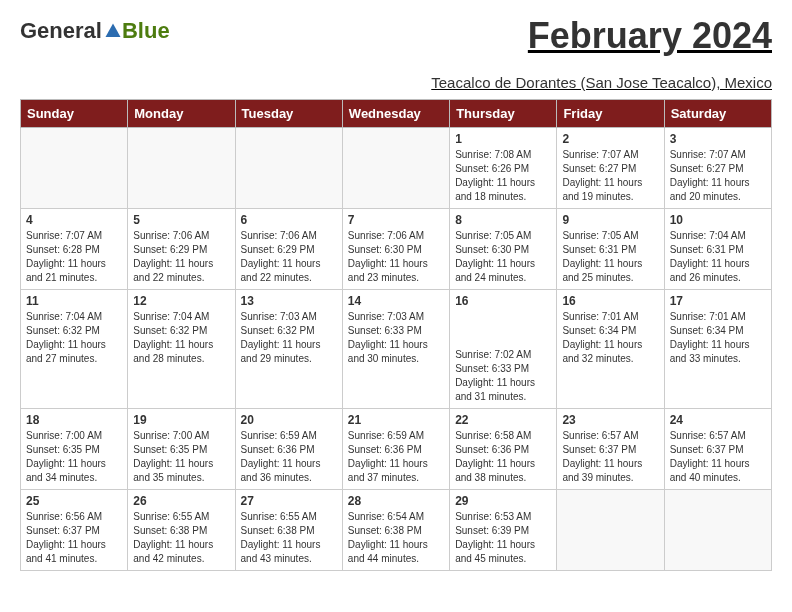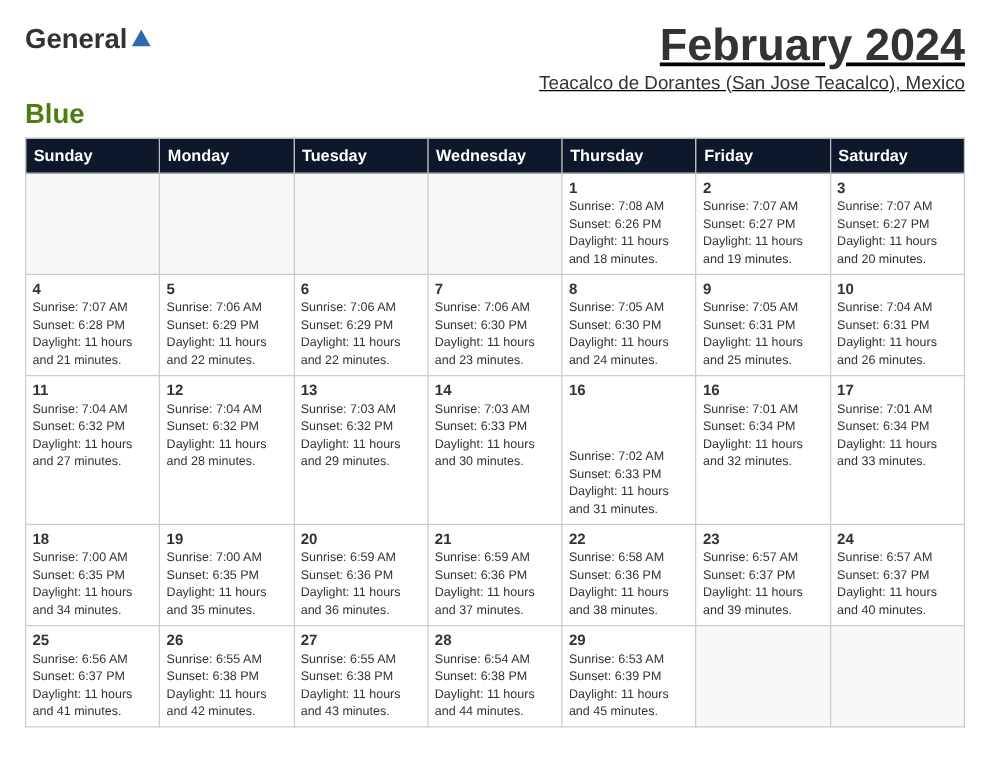--- a/index.html
+++ b/index.html
@@ -11,24 +11,23 @@
       padding: 16px 20px;
     }
     .header-area {
       display: flex;
       align-items: flex-start;
       justify-content: space-between;
       margin-bottom: 4px;
     }
     .logo {
       display: flex;
-      flex-direction: column;
-      align-items: flex-start;
+      flex-direction: row;
+      align-items: flex-end;
       margin-top: 4px;
-      gap: 38px;
     }
     .logo-general {
       font-size: 22px;
       font-weight: bold;
       color: #333;
       line-height: 1;
     }
     .logo-blue {
       font-size: 22px;
       font-weight: bold;
@@ -52,29 +51,29 @@
     .main-title {
       font-size: 36px;
       font-weight: bold;
       color: #333;
       line-height: 1.1;
     }
     .subtitle {
       font-size: 15px;
       color: #333;
       font-weight: normal;
-      margin-top: 2px;
+      margin-top: 18px;
     }
     .calendar {
       width: 100%;
       border-collapse: collapse;
       margin-top: 8px;
     }
     .calendar th {
-      background: #0f172a;
+      background: #7f1d1d;
       color: #fff;
       font-size: 13px;
       font-weight: bold;
       padding: 6px 6px;
       text-align: left;
       border: 1px solid #bbb;
     }
     .calendar td {
       border: 1px solid #ccc;
       vertical-align: top;

